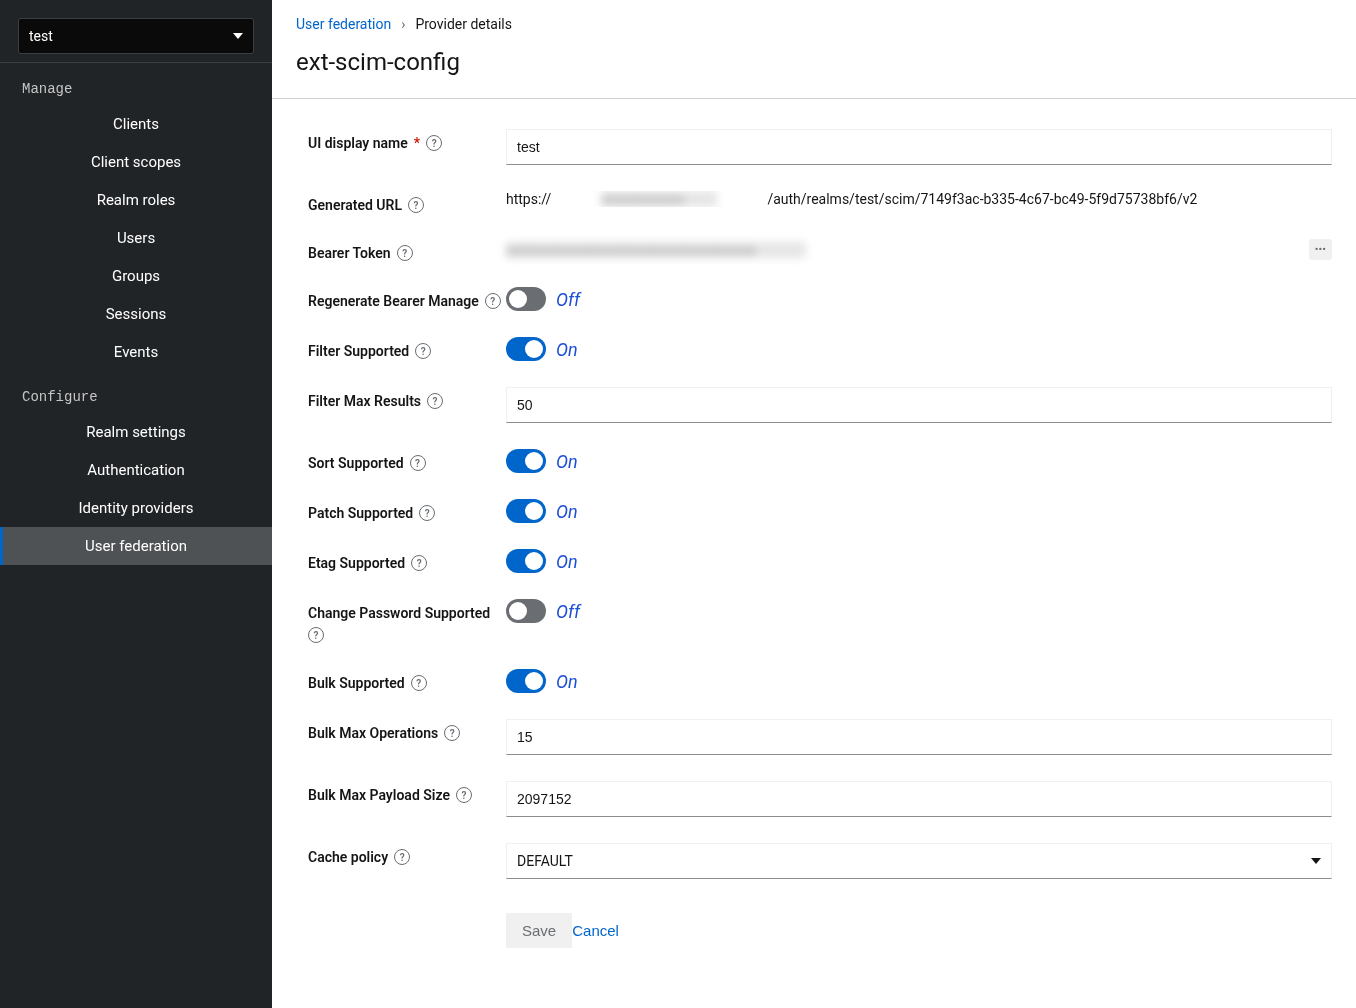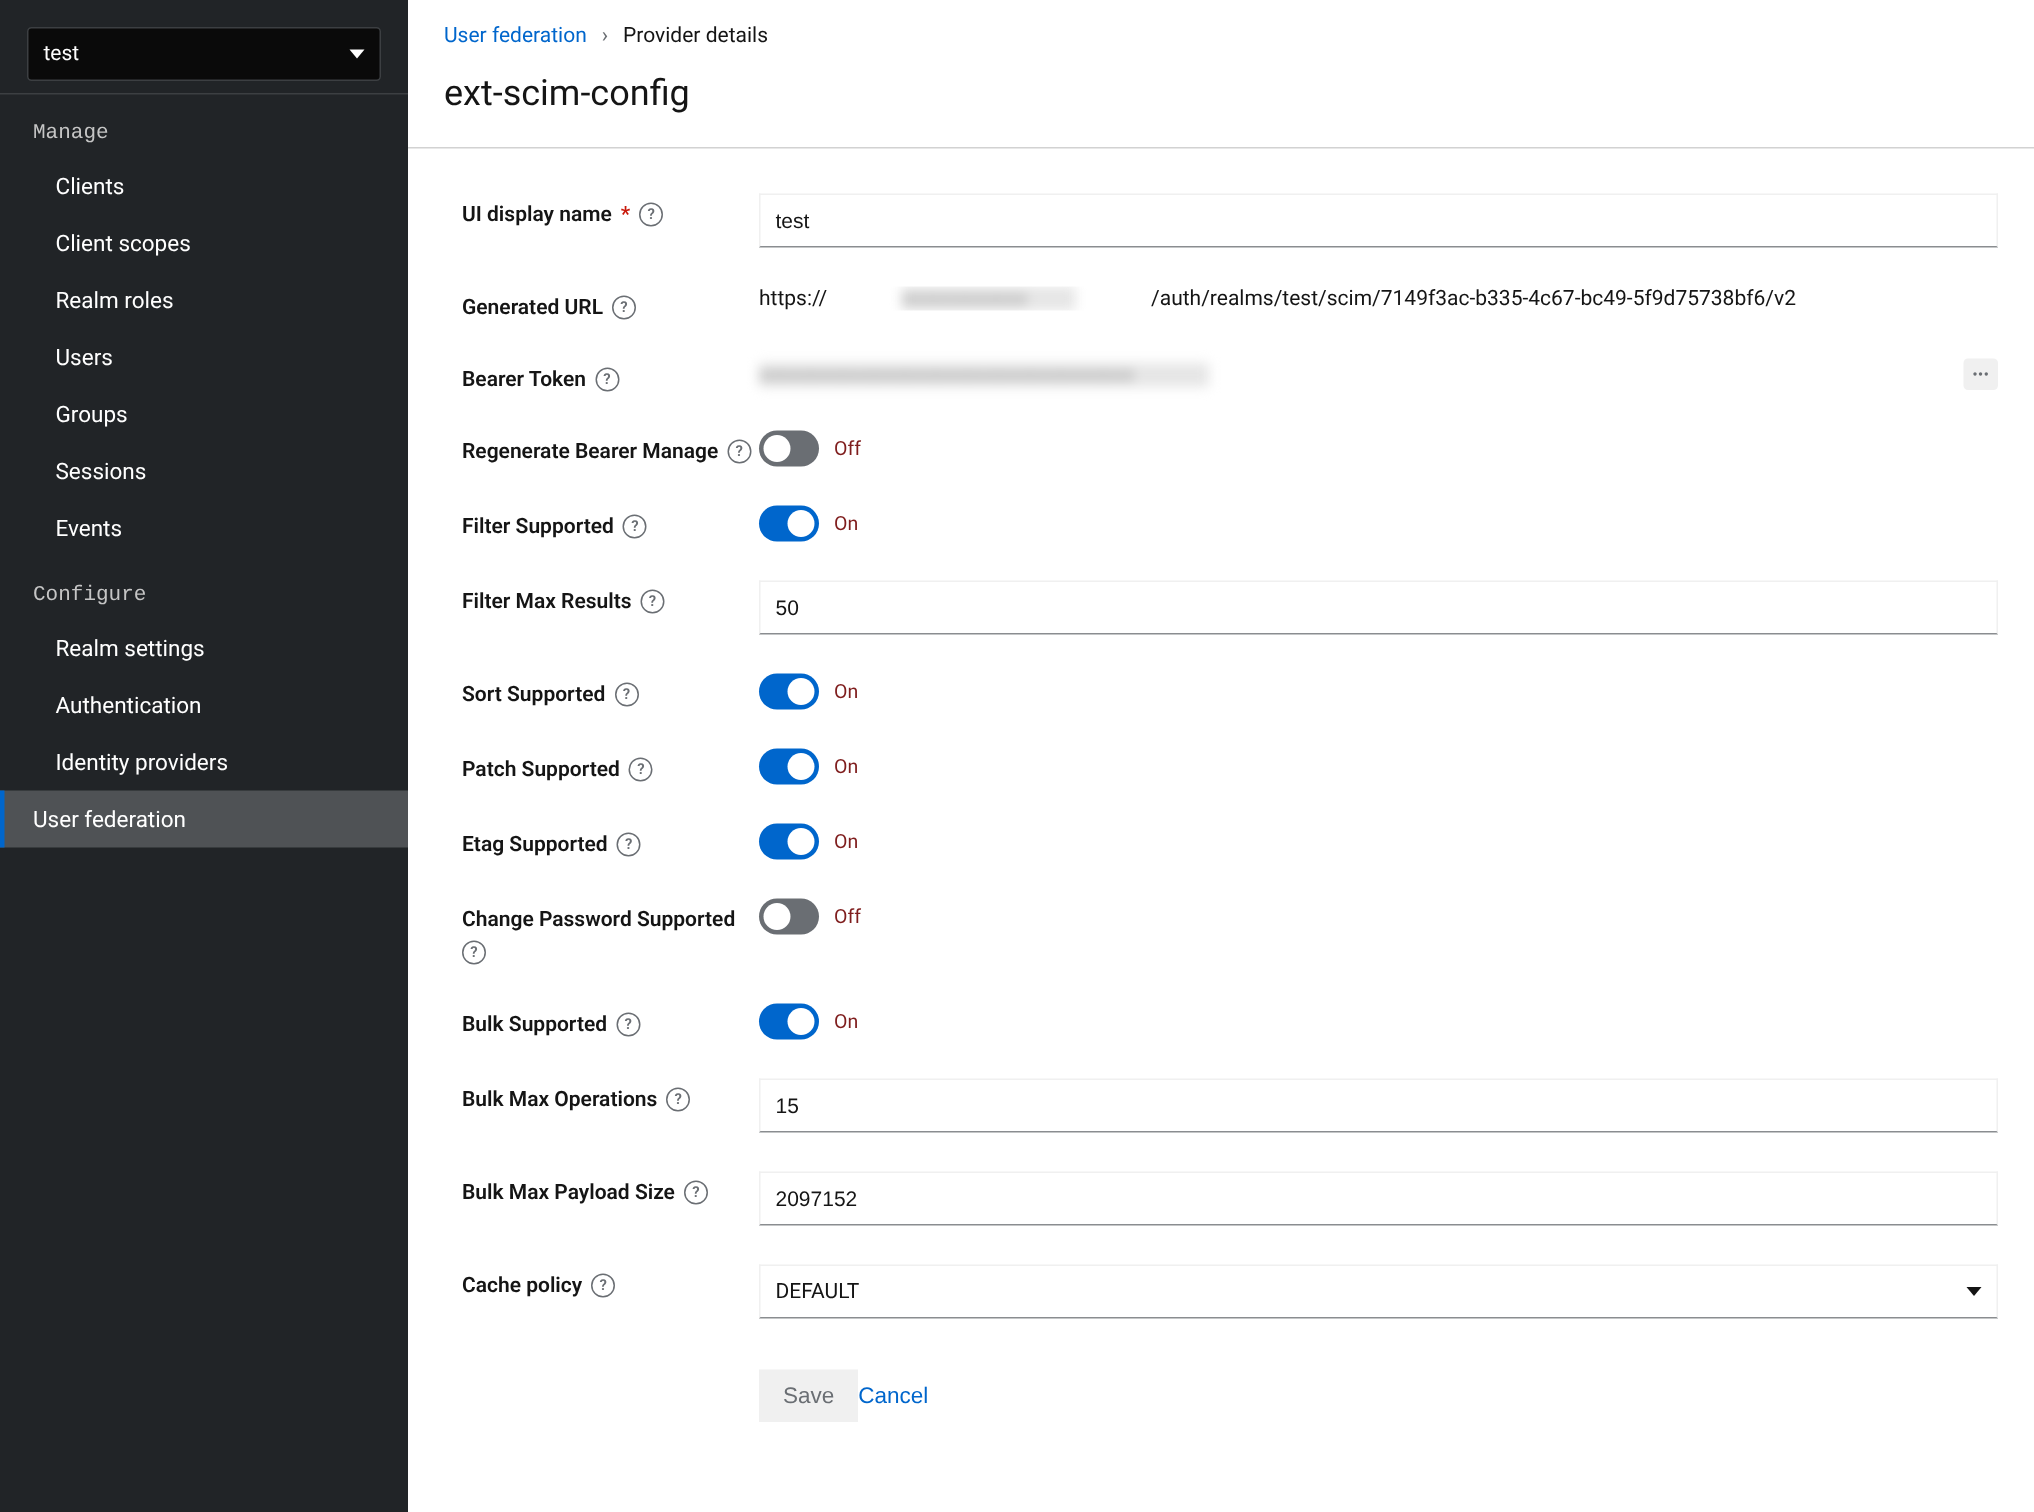--- a/index.html
+++ b/index.html
@@ -2,21 +2,21 @@
 <html><head>
 <meta charset="utf-8">
 <style>
 * { box-sizing: border-box; margin: 0; padding: 0; }
 body { font-family: -apple-system, BlinkMacSystemFont, "Segoe UI", Roboto, Helvetica, Arial, sans-serif; font-size: 14px; color: #151515; background: #fff; }
 .app { display: flex; width: 1356px; height: 1008px; }
 .sidebar { width: 272px; background: #212427; flex-shrink: 0; display: flex; flex-direction: column; }
 .realm-select-wrap { padding: 18px 18px 8px 18px; border-bottom: 1px solid #3c3f42; }
 .realm-select { width: 100%; height: 36px; background: #0a0a0a; border: 1px solid #3c3f42; border-radius: 3px; color: #fff; display: flex; align-items: center; justify-content: space-between; padding: 0 10px; cursor: pointer; font-size: 14px; }
 .nav-section-title { color: #c5c5c5; font-size: 14px; padding: 18px 22px 8px 22px; font-family: Liberation Mono, monospace; }
-.nav-item { display: block; padding: 10px 37px; color: #fff; font-size: 15px; cursor: pointer; }
+.nav-item { display: block; padding: 10px 22px; color: #fff; font-size: 15px; cursor: pointer; text-align: center; }
 .nav-item.active { background: #4f5255; border-left: 3px solid #06c; padding-left: 19px; }
 .main { flex: 1; overflow-y: auto; background: #fff; }
 .page-header { padding: 16px 24px 22px 24px; border-bottom: 1px solid #d2d2d2; }
 .breadcrumb { display: flex; align-items: center; gap: 10px; font-size: 14px; margin-bottom: 16px; }
 .bc-link { color: #06c; cursor: pointer; }
 .bc-sep { color: #6a6e73; }
 .bc-cur { color: #151515; }
 .page-title { font-size: 24px; font-weight: 400; }
 .form { padding: 30px 24px 30px 36px; }
 .form-row { display: flex; align-items: flex-start; margin-bottom: 26px; }
@@ -27,21 +27,21 @@
 .input-row { display: flex; align-items: center; gap: 10px; }
 input[type=text].text-input, .select-box { width: 100%; height: 36px; padding: 0 10px; border: 1px solid #f0f0f0; border-bottom: 1px solid #8a8d90; background: #fff; font-size: 14px; color: #151515; }
 .blurred-segment { display: inline-block; filter: blur(4px); background: #e6e6e6; color: #999; }
 .select-box { display: flex; align-items: center; justify-content: space-between; cursor: pointer; }
 .switch { width: 40px; height: 24px; border-radius: 12px; position: relative; cursor: pointer; flex-shrink: 0; }
 .switch .knob { position: absolute; width: 18px; height: 18px; border-radius: 50%; background: #fff; top: 3px; transition: left .1s; }
 .switch.on { background: #06c; }
 .switch.on .knob { left: 19px; }
 .switch.off { background: #6a6e73; }
 .switch.off .knob { left: 3px; }
-.switch-label { font-size: 13px; color: #7f1d1d; }
+.switch-label { font-size: 18px; color: #1d4ed8; font-style: italic; }
 .toggle-reveal { margin-left: auto; padding: 4px 6px; background: #f0f0f0; border-radius: 3px; cursor: pointer; font-size: 11px; color: #6a6e73; }
 .actions { display: flex; margin-top: 34px; margin-left: 198px; align-items: center; }
 .btn-save { background: #f0f0f0; border: none; color: #6a6e73; padding: 9px 16px; font-size: 15px; cursor: pointer; }
 .btn-cancel { background: none; border: none; color: #06c; font-size: 15px; cursor: pointer; }
 .caret-down { width: 0; height: 0; border-left: 5px solid transparent; border-right: 5px solid transparent; border-top: 6px solid currentColor; }
 .label-wrap { display: flex; flex-wrap: wrap; gap: 6px; align-items: flex-start; }
 </style>
 </head>
 <body>
 

